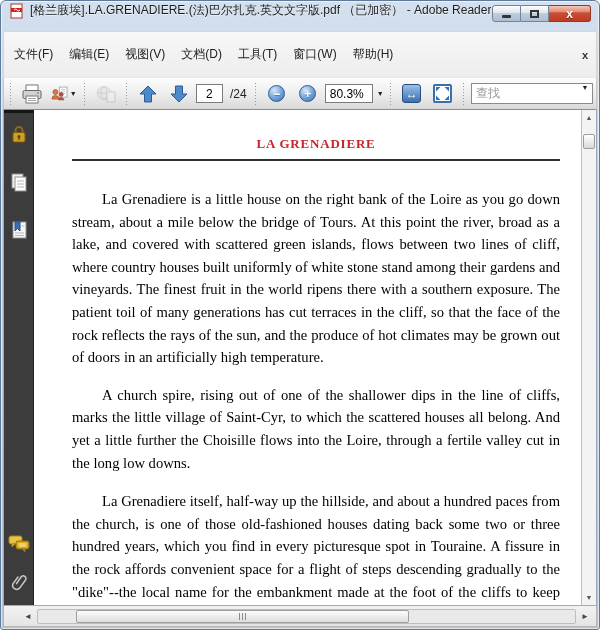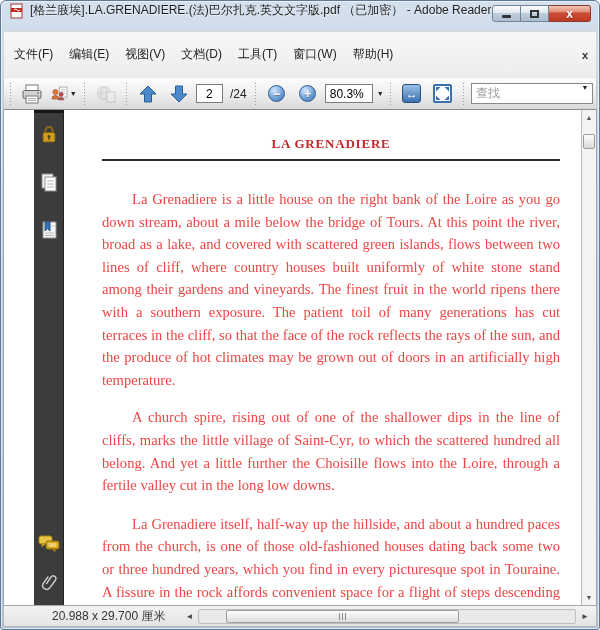--- a/index.html
+++ b/index.html
@@ -75,32 +75,32 @@
     background:linear-gradient(#9cc0e8,#3a6fae); color:#fff; font-size:12px; font-weight:bold;
     display:flex; align-items:center; justify-content:center;
   }
   .fitp { width:19px; height:19px; border-radius:2px; border:2px solid #3a6fae; background:#fff; display:flex; align-items:center; justify-content:center; }
   .find-wrap { display:flex; align-items:flex-start; border:1px solid #8a8a8a; background:#fff; height:21px; width:122px; }
   .find-input { border:none; outline:none; flex:1; height:17px; font-size:12px; padding:0 4px; font-family:"Liberation Sans",sans-serif; min-width:0; }
   .find-input::placeholder { color:#9a9a9a; }
   .find-caret { flex:0 0 14px; text-align:center; font-size:7px; color:#222; }
 
   
-  .main { flex:1 1 auto; display:flex; min-height:0; border-left:1px solid #9aa7b8; border-right:1px solid #9aa7b8; background:#fff;padding-left:30px; }
+  .main { flex:1 1 auto; display:flex; min-height:0; border-left:1px solid #9aa7b8; border-right:1px solid #9aa7b8; background:#fff; }
   .sidebar { flex:0 0 30px; background:#3c3c3c; border-top:3px solid #161616; border-right:1px solid #222; display:flex; flex-direction:column; align-items:center; padding:10px 0 12px 0; }
   .side-icon { width:22px; height:22px; margin-bottom:26px; display:flex; align-items:center; justify-content:center; cursor:default; }
   .side-spacer { flex:1; }
   .side-icon.bottom { margin-bottom:16px; }
   .side-icon.last { margin-bottom:0; }
 
   .viewport { flex:1 1 auto; background:#fff; position:relative; overflow:hidden; }
   .page-content { padding:26px 36px 0 38px; }
   .doc-heading { text-align:center; color:#c6252b; font-family:"Liberation Serif", serif; font-weight:bold; font-size:13px; letter-spacing:.8px; }
   .doc-rule { border:none; border-top:2px solid #2e2e2e; margin-top:7px; }
-  .doc-p { font-family:"Liberation Serif", serif; font-size:14.6px; line-height:22.6px; color:#ef4444; text-align:justify; text-indent:30px; }
+  .doc-p { font-family:"Liberation Serif", serif; font-size:14.6px; line-height:22.6px; color:#000000; text-align:justify; text-indent:30px; }
   .doc-p.p1 { margin-top:27px; }
   .doc-p.p2 { margin-top:15px; }
   .doc-p.p3 { margin-top:16px; }
 
   .vscroll { position:absolute; top:0; right:0; bottom:0; width:15px; background:#f3f3f3; border-left:1px solid #bdbdbd; }
   .vs-btn { height:15px; display:flex; align-items:center; justify-content:center; font-size:7px; color:#555; cursor:default; }
   .vs-btn.down { position:absolute; bottom:0; left:0; right:0; }
   .vs-thumb { position:absolute; top:24px; left:1px; width:12px; height:15px;
     background:linear-gradient(#ffffff,#d9d9d9); border:1px solid #9b9b9b; border-radius:2px; cursor:default; }
 
@@ -286,34 +286,33 @@
           <path d="M9 14 L14.5 6 a3.2 3.2 0 0 1 5.3 3.6 L13 19 a4.8 4.8 0 0 1 -7.9 -5.4 L10.8 6" fill="none" stroke="#c9c9c9" stroke-width="1.8" stroke-linecap="round"></path>
         </svg>
       </div>
     </div>
 
     <div class="viewport">
       <div class="page-content">
         <div class="doc-heading">LA GRENADIERE</div>
         <hr class="doc-rule">
         <p class="doc-p p1">La Grenadiere is a little house on the right bank of the Loire as you go down stream, about a mile below the bridge of Tours. At this point the river, broad as a lake, and covered with scattered green islands, flows between two lines of cliff, where country houses built uniformly of white stone stand among their gardens and vineyards. The finest fruit in the world ripens there with a southern exposure. The patient toil of many generations has cut terraces in the cliff, so that the face of the rock reflects the rays of the sun, and the produce of hot climates may be grown out of doors in an artificially high temperature.</p>
-        <p class="doc-p p2">A church spire, rising out of one of the shallower dips in the line of cliffs, marks the little village of Saint-Cyr, to which the scattered hundred all belong. And yet a little further the Choisille flows into the Loire, through a fertile valley cut in the long low downs.</p>
+        <p class="doc-p p2">A church spire, rising out of one of the shallower dips in the line of cliffs, marks the little village of Saint-Cyr, to which the scattered houses all belong. And yet a little further the Choisille flows into the Loire, through a fertile valley cut in the long low downs.</p>
         <p class="doc-p p3">La Grenadiere itself, half-way up the hillside, and about a hundred paces from the church, is one of those old-fashioned houses dating back some two or three hundred years, which you find in every picturesque spot in Touraine. A fissure in the rock affords convenient space for a flight of steps descending gradually to the "dike"--the local name for the embankment made at the foot of the cliffs to keep the Loire in its bed, and</p>
       </div>
 
       <div class="vscroll">
         <div class="vs-btn">▲</div>
         <div class="vs-thumb"></div>
         <div class="vs-btn down">▼</div>
       </div>
     </div>
   </div>
 
   <div class="statusbar">
-    <span class="status-size">20.988 x 29.700 厘米</span>
     <div class="hscroll">
       <span class="hs-btn">◄</span>
       <div class="hs-track">
         <div class="hs-thumb">
           <span class="hs-grip"><i></i><i></i><i></i></span>
         </div>
       </div>
       <span class="hs-btn">►</span>
     </div>
   </div>

